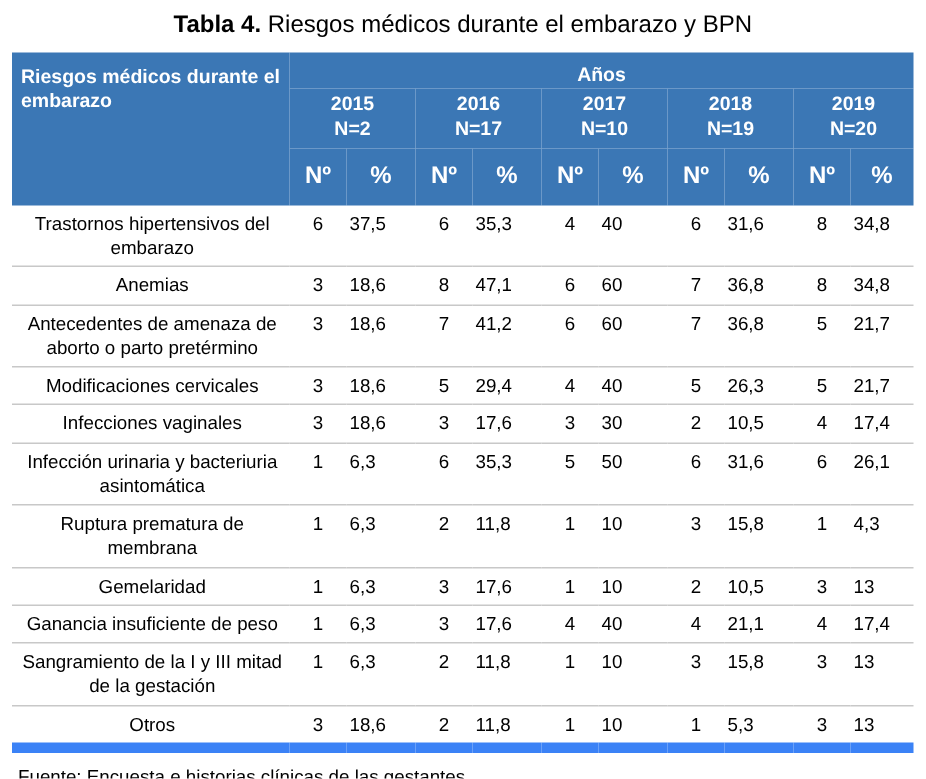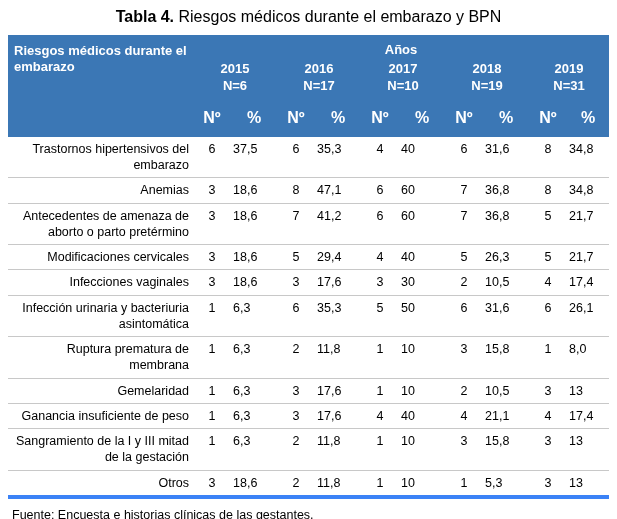--- a/index.html
+++ b/index.html
@@ -70,24 +70,24 @@
   }
   
   tbody td {
     border-bottom: 1px solid #c8c8c8;
     padding: 4px 2px 4px 2px;
     vertical-align: top;
     line-height: 1.3;
     font-size: 12.5px;
   }
   tbody tr:last-child td {
-    border-bottom: 4px solid #3b82f6;
+    border-bottom: 7px solid #3b82f6;
   }
   td.rowlabel {
-    text-align: right;
+    text-align: center;
     padding-left: 6px;
     padding-right: 4px;
   }
   td.num {
     text-align: center;
   }
   td.pct {
     text-align: left;
     padding-right: 10px;
   }
@@ -120,37 +120,37 @@
         <col style="width:42px">
     </colgroup>
     <thead>
       <tr>
         <th class="hdr-rowtitle" rowspan="3">Riesgos médicos durante el embarazo</th>
         <th class="hdr-anios" colspan="10">Años</th>
       </tr>
       <tr>
         <th class="hdr-year" colspan="2">
           <span>2015</span><br>
-          <span>N=6</span>
+          <span>N=2</span>
         </th>
         <th class="hdr-year" colspan="2">
           <span>2016</span><br>
           <span>N=17</span>
         </th>
         <th class="hdr-year" colspan="2">
           <span>2017</span><br>
           <span>N=10</span>
         </th>
         <th class="hdr-year" colspan="2">
           <span>2018</span><br>
           <span>N=19</span>
         </th>
         <th class="hdr-year" colspan="2">
           <span>2019</span><br>
-          <span>N=31</span>
+          <span>N=20</span>
         </th>
       </tr>
       <tr>
         <th class="hdr-sub">Nº</th>
         <th class="hdr-sub">%</th>
         <th class="hdr-sub">Nº</th>
         <th class="hdr-sub">%</th>
         <th class="hdr-sub">Nº</th>
         <th class="hdr-sub">%</th>
         <th class="hdr-sub">Nº</th>
@@ -242,21 +242,21 @@
         <td class="rowlabel">Ruptura prematura de membrana</td>
         <td class="num">1</td>
         <td class="pct">6,3</td>
         <td class="num">2</td>
         <td class="pct">11,8</td>
         <td class="num">1</td>
         <td class="pct">10</td>
         <td class="num">3</td>
         <td class="pct">15,8</td>
         <td class="num">1</td>
-        <td class="pct">8,0</td>
+        <td class="pct">4,3</td>
       </tr>
       <tr>
         <td class="rowlabel">Gemelaridad</td>
         <td class="num">1</td>
         <td class="pct">6,3</td>
         <td class="num">3</td>
         <td class="pct">17,6</td>
         <td class="num">1</td>
         <td class="pct">10</td>
         <td class="num">2</td>

